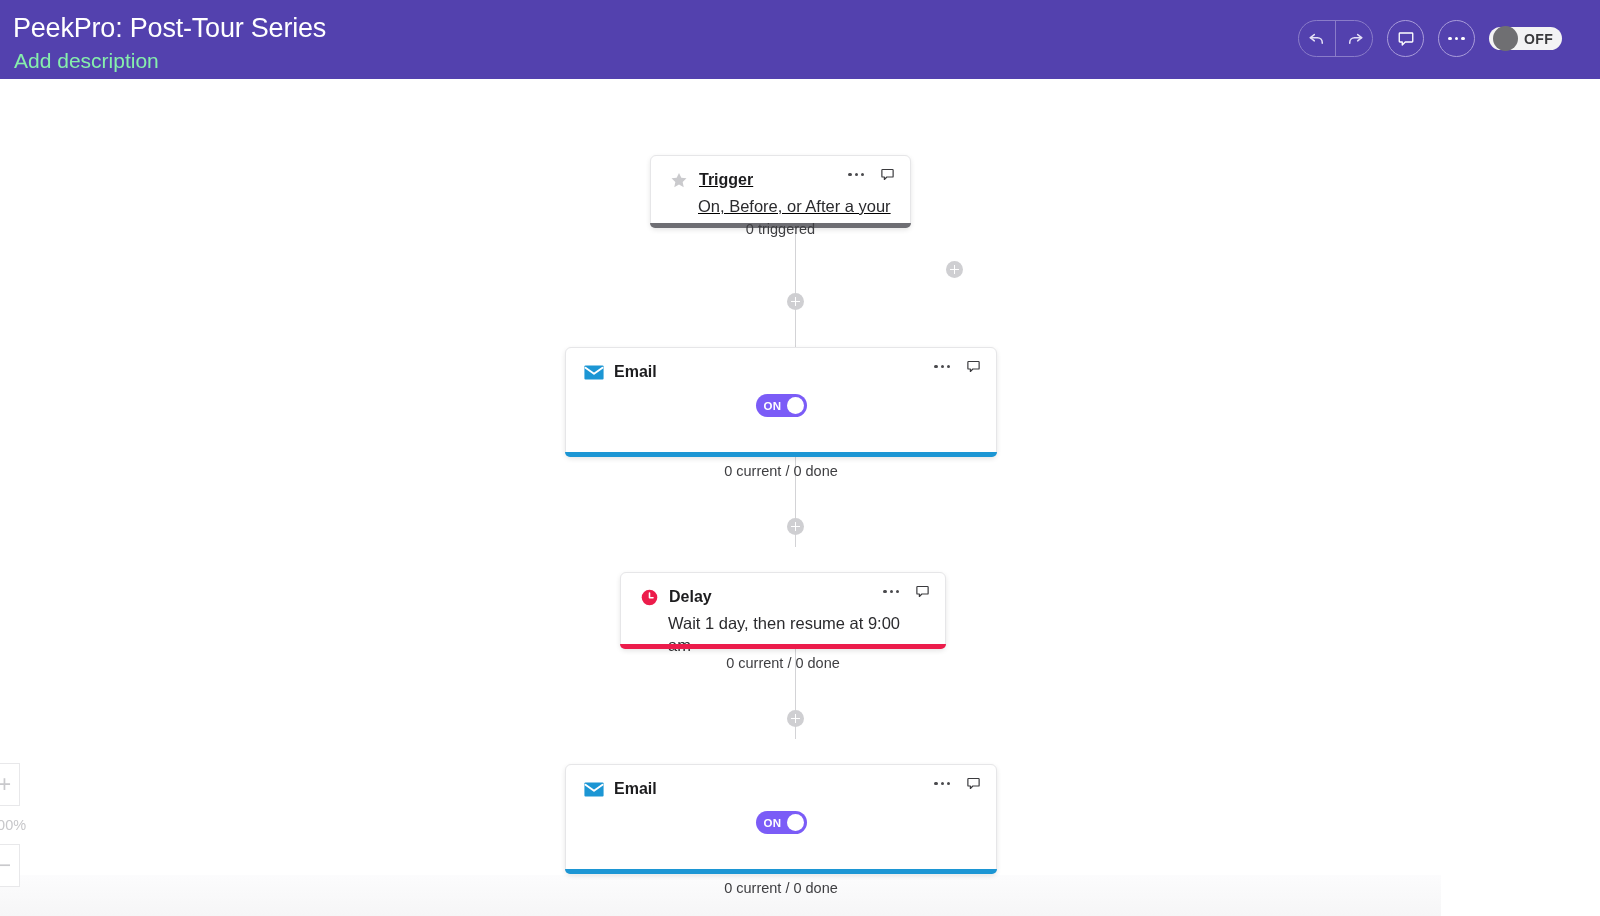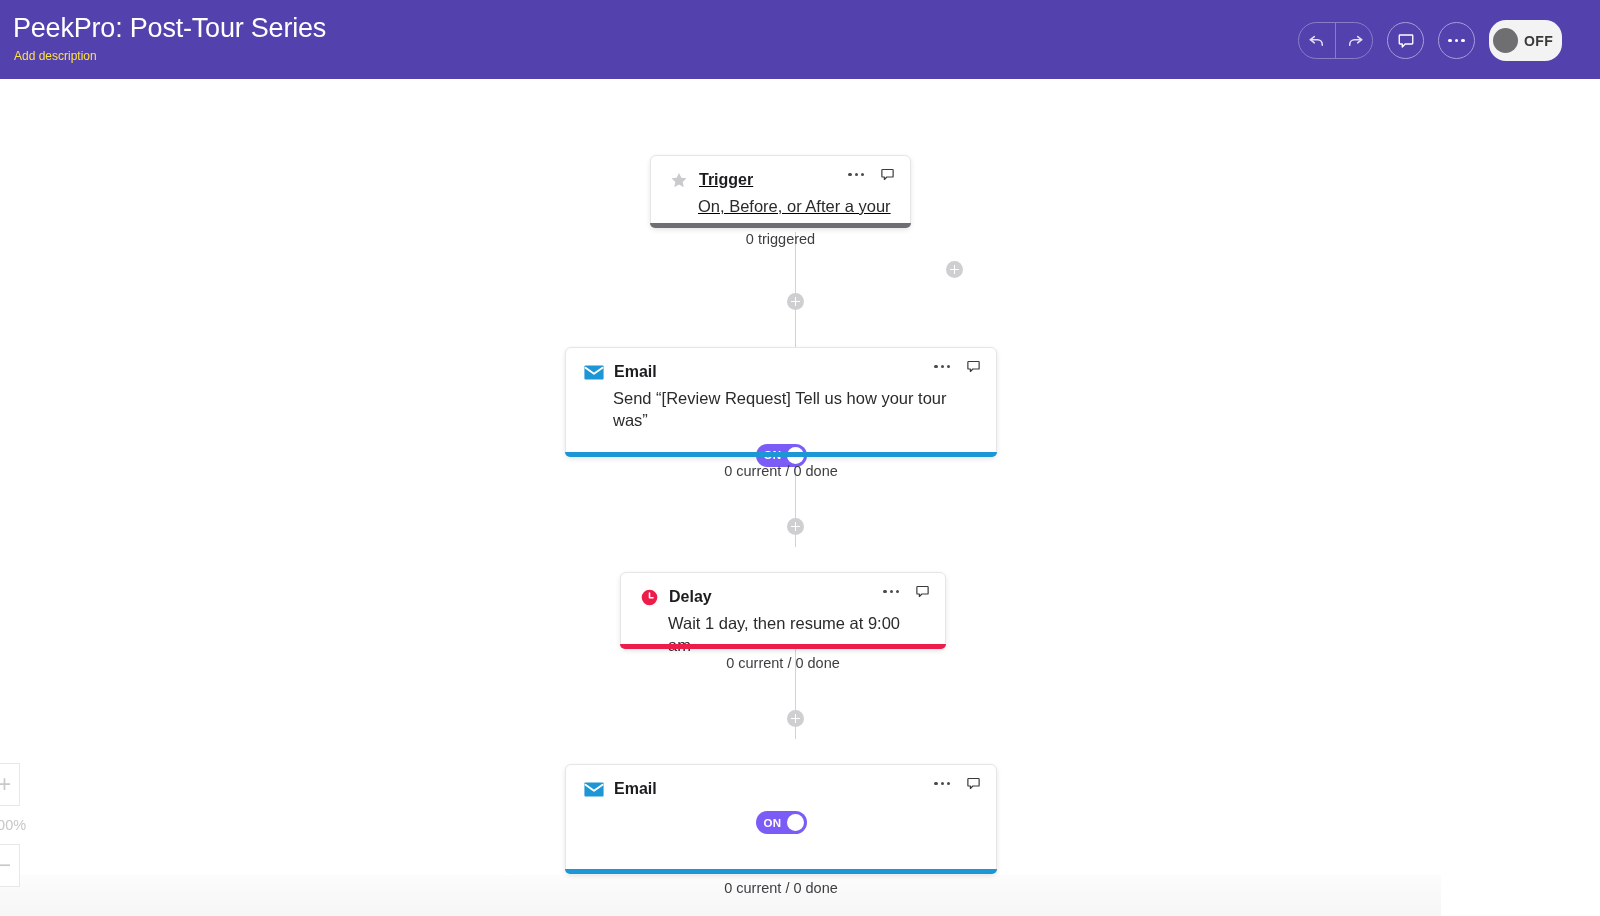--- a/index.html
+++ b/index.html
@@ -17,21 +17,21 @@
     background: #5341AE;
     padding-left: 40px;
   }
   .header-title {
     position: absolute; left: 13px; top: 13px;
     font-size: 27px; font-weight: 400; color: #ffffff; letter-spacing: -0.2px;
     white-space: nowrap;
   }
   .header-desc {
     position: absolute; left: 14px; top: 49px;
-    font-size: 12px; color: #fde047;
+    font-size: 21px; color: #86efac;
   }
   .header-actions {
     position: absolute; right: 38px; top: 20px;
     display: flex; align-items: center; gap: 14px;
   }
   .undo-redo {
     display: flex; align-items: center;
     border: 1px solid #8A7CC9; border-radius: 19px; height: 37px;
     overflow: hidden;
   }
@@ -41,21 +41,21 @@
   }
   .ur-divider { width: 1px; height: 37px; background: #8A7CC9; }
   .circle-btn {
     width: 37px; height: 37px; border-radius: 50%;
     border: 1px solid #A99CDA; display: flex; align-items: center; justify-content: center;
     cursor: pointer;
   }
   .dots-h { display: flex; gap: 3px; }
   .dots-h i { width: 3.5px; height: 3.5px; border-radius: 50%; background: #ffffff; display: block; }
   .power-toggle {
-    width: 73px; height: 41px; border-radius: 17px; background: #F3F3F4;
+    width: 73px; height: 23px; border-radius: 17px; background: #F3F3F4;
     display: flex; align-items: center; padding: 0 4px; cursor: pointer;
     position: relative;
   }
   .power-knob { width: 25px; height: 25px; border-radius: 50%; background: #6F6F72; }
   .power-label {
     position: absolute; right: 9px; top: 50%; transform: translateY(-50%);
     font-size: 14px; font-weight: 700; color: #3A3A3C; letter-spacing: 0.3px;
   }
 
   
@@ -195,35 +195,34 @@
             <i></i>
           </span>
         <span class="tool-comment">
           <svg width="15" height="15" viewBox="0 0 24 24" fill="none" stroke="#3A3A3D" stroke-width="1.9" stroke-linecap="round" stroke-linejoin="round">
             <path d="M20 4H4a1 1 0 0 0-1 1v10a1 1 0 0 0 1 1h3v4l4-4h9a1 1 0 0 0 1-1V5a1 1 0 0 0-1-1z"></path>
           </svg>
         </span>
       </div>
       <div class="node-accent" style="background:#6E6E73;"></div>
     </div>
-    <div class="stat" style="left:650px; top:152px; width:261px;">0 triggered</div>
+    <div class="stat" style="left:650px; top:142px; width:261px;">0 triggered</div>
 
     <div class="plus-circle" style="left:787px; top:214px;"></div>
 
     <div class="node" style="left:565px; top:268px; width:432px; height:110px;">
       <div class="node-head">
         <span class="node-icon">
           <svg width="21" height="17" viewBox="0 0 24 18">
             <rect x="0.5" y="0.5" width="23" height="17" rx="1.2" fill="#1C96D4"></rect>
             <path d="M1.8 3.3 L12 10.6 L22.2 3.3" fill="none" stroke="#ffffff" stroke-width="2.3" stroke-linecap="round" stroke-linejoin="round"></path>
           </svg>
         </span>
         <span class="node-title">Email</span>
       </div>
-      <div class="node-body">Send “[Review Request] Tell us how your tour was”</div>
       <div class="node-toggle">
         <span>ON</span>
         <i></i>
       </div>
       <div class="node-tools">
         <span class="tool-dots">
             <i></i>
             <i></i>
             <i></i>
           </span>

